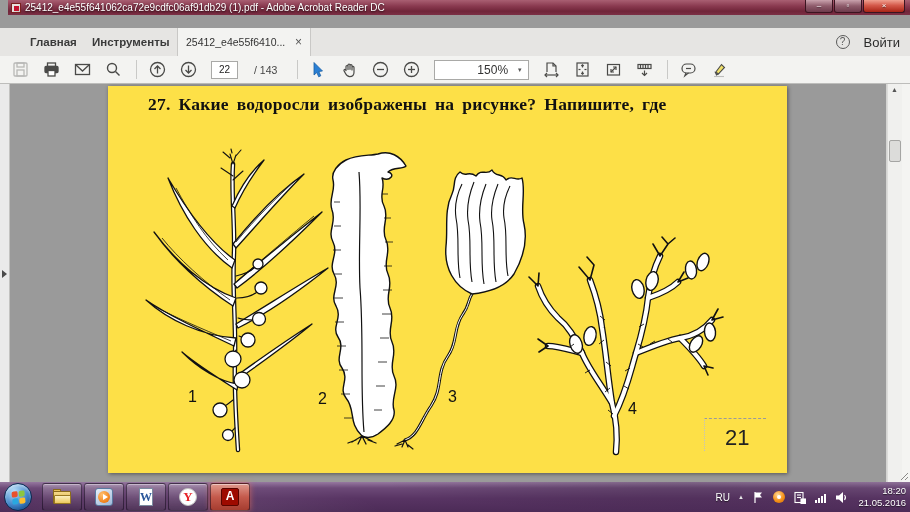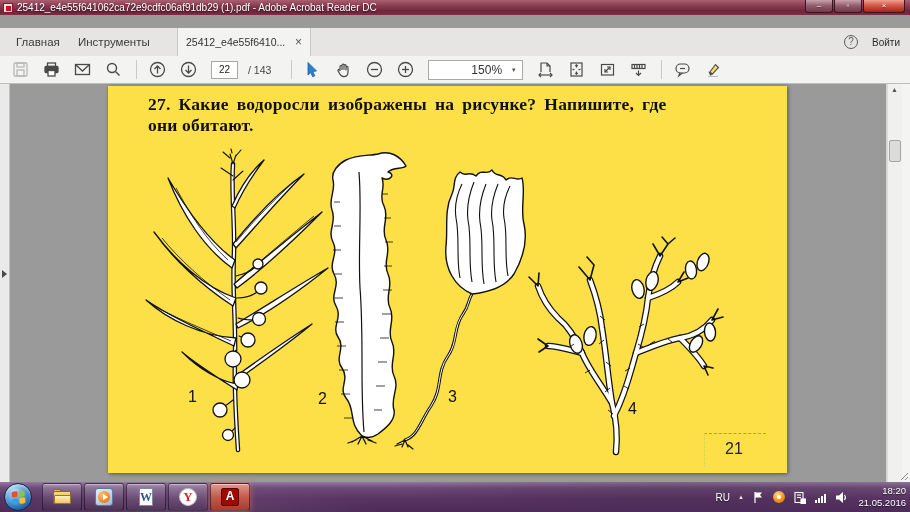--- a/index.html
+++ b/index.html
@@ -1,80 +1,80 @@
 <!DOCTYPE html>
 <html><head>
 <meta charset="utf-8">
 <style>
   * { margin:0; padding:0; box-sizing:border-box; }
   body { font-family:"Liberation Sans", sans-serif; background:#000; }
   .window { position:relative; width:910px; height:512px; overflow:hidden; background:#9a9a9a; }
 
   
-  .titlebar { position:absolute; top:0; left:0; right:0; height:15px;
+  .titlebar { position:absolute; top:0; left:8px; right:0; height:15px;
     background:linear-gradient(180deg,#a95f72 0%,#8a3a50 40%,#702539 75%,#7c3046 100%);
     display:flex; align-items:center; padding-left:3px; }
   .titlebar .appicon { width:10px; height:10px; background:linear-gradient(135deg,#e8e2e0 45%,#c8c2c0); border:1px solid #7a2020; position:relative; margin-right:4px; }
   .titlebar .appicon::after { content:""; position:absolute; left:2px; top:2px; width:5px; height:5px; background:#c41230; }
   .titlebar .title { color:#fff; font-size:10px; line-height:15px; text-shadow:0 1px 2px rgba(0,0,0,.7); white-space:nowrap; }
   .winbtns { position:absolute; right:5px; top:0; display:flex; }
   .winbtn { width:28px; height:13px; border:1px solid #3a1420; border-top:none; border-radius:0 0 3px 3px;
     background:linear-gradient(180deg,#c9a2ad,#8e5b6b 50%,#6d3a4c); margin-left:1px;
     color:#fff; font-size:8px; line-height:11px; text-align:center; text-shadow:0 1px 1px rgba(0,0,0,.6); }
   .winbtn.close { width:42px; background:linear-gradient(180deg,#f0a090,#d4594a 45%,#a92315); }
 
   
   .menubar { position:absolute; top:15px; left:0; right:0; height:13px; background:#f4f2f5; border-bottom:1px solid #e0dde2;
     display:flex; align-items:center; padding-left:8px; gap:16px; }
   .menubar span { font-size:10.5px; color:#1a1a1a; line-height:13px; }
 
   
   .tabbar { position:absolute; top:28px; left:0; right:0; height:28px; background:#e6e5e3; }
-  .tab-plain { position:absolute; top:0; height:40px; line-height:28px; font-size:11.5px; color:#3a3a3a; padding:0 16px; }
+  .tab-plain { position:absolute; top:0; height:40px; line-height:28px; font-size:11.5px; color:#3a3a3a; padding:0 30px;font-weight:bold; }
   .tab-home { left:0; }
   .tab-tools { left:62px; }
   .tab-doc { position:absolute; left:158px; top:0; width:134px; height:28px; background:#f3f3f1;
     border-left:1px solid #c9c8c6; border-right:1px solid #c9c8c6;
     display:flex; align-items:center; padding:0 8px;margin-left:19px; }
   .tab-doc .doclabel { font-size:10.5px; color:#333; white-space:nowrap; overflow:hidden; flex:1; }
   .tab-doc .tabclose { font-size:12px; color:#555; margin-left:4px; line-height:12px; }
   .tab-right { position:absolute; right:10px; top:0; height:28px; display:flex; align-items:center; gap:14px; }
   .helpcircle { width:14px; height:14px; border:1px solid #5a5a5a; border-radius:50%; color:#5a5a5a;
     font-size:10px; line-height:12px; text-align:center; }
-  .signin { font-size:10px; color:#2a2a2a; }
+  .signin { font-size:13px; color:#2a2a2a; }
 
   
   .toolbar { position:absolute; top:56px; left:0; right:0; height:28px; background:#f3f3f1; border-bottom:1px solid #bdbdbb;
     display:flex; align-items:center; padding-left:12px; }
   .tbi { width:17px; height:17px; margin-right:14px; flex:none; }
   .tbi svg { display:block; }
   .tsep { width:1px; height:19px; background:#c9c9c7; margin:0 12px 0 0; flex:none; }
   .pageinput { width:27px; height:18px; border:1px solid #a9a9a7; background:#fff; font-size:10px; text-align:center;
-    color:#222; margin-right:10px; flex:none; font-family:"Liberation Sans",sans-serif; }
+    color:#222; margin-right:16px; flex:none; font-family:"Liberation Sans",sans-serif; }
   .pagetotal { font-size:10.5px; color:#444; margin-right:20px; white-space:nowrap; }
   .zoomsel { height:20px; border:1px solid #a9a9a7; background:#fff; display:flex; align-items:center; padding:0 6px;
     margin-right:14px; gap:10px; flex:none; }
   .zoomsel .zv { font-size:12px; color:#333;margin-left:36px; }
   .zoomsel .caret { font-size:7px; color:#555; }
 
   
   .docarea { position:absolute; top:84px; left:0; right:0; bottom:30px; background:#9a9a9a; }
   .navstrip { position:absolute; left:0; top:0; bottom:0; width:10px; background:#eaeaea; border-right:1px solid #c2c2c0; }
   .navexpand { position:absolute; left:2px; top:186px; width:0; height:0;
     border-left:5px solid #4a4a4a; border-top:4px solid transparent; border-bottom:4px solid transparent; }
   .page { position:absolute; left:108px; top:2px; width:679px; height:387px; background:#fde047;
     box-shadow:1px 1px 4px rgba(0,0,0,.45); }
   .question { position:absolute; left:40px; top:8px; width:648px; font-family:"Liberation Serif", serif;
     font-weight:bold; font-size:17.5px; line-height:21px; color:#111; letter-spacing:.2px; }
   .question .l1 { display:block; word-spacing:3.5px; }
   .question .l2 { display:block; }
   .figure { position:absolute; left:30px; top:62px; }
-  .pagenum { position:absolute; left:596px; top:347px; width:62px; height:33px;
+  .pagenum { position:absolute; left:596px; top:332px; width:62px; height:33px;
     border-top:1px dashed #9a9a9a; border-left:1px dotted #c0c0c0;
-    font-size:16px; color:#222; padding:6px 0 0 20px; }
+    font-size:22px; color:#222; padding:6px 0 0 20px; }
   .scrollgutter { position:absolute; right:0; top:0; bottom:0; width:24px; background:#f4f4f2; border-left:1px solid #d4d4d2; }
   .scrolltrack { position:absolute; right:8px; top:0; bottom:0; width:15px; background:#f0f0ee; border-left:1px solid #dcdcda; }
   .scrollup { position:absolute; top:2px; left:3px; font-size:7px; color:#555; }
   .scrollthumb { position:absolute; top:56px; left:1px; width:12px; height:22px; background:#dcdcda;
     border:1px solid #a5a5a3; border-radius:2px; }
   .resizegrip { position:absolute; right:1px; bottom:1px; }
 
   
   .taskbar { position:absolute; left:0; right:0; bottom:0; height:30px;
     background:linear-gradient(180deg,#9678a0 0%,#6d4a78 20%,#583463 55%,#4c2b57 100%); }
@@ -310,21 +310,20 @@
       </span>
   </div>
 
   <div class="docarea">
     <div class="navstrip"></div>
     <div class="navexpand"></div>
 
     <div class="page">
       <div class="question">
         <span class="l1">27. Какие водоросли изображены на рисунке? Напишите, где</span>
-        <span class="l2">они обитают.</span>
       </div>
 
       <svg class="figure" width="590" height="312" viewBox="0 0 590 312">
 
         <g>
           <g stroke="#111" stroke-width="4.5" fill="none" stroke-linecap="round">
             <path d="M100,302 C98,272 96,240 97,210 C98,175 94,140 96,105 C97,75 93,45 95,16"></path>
           </g>
           <g stroke="#fff" stroke-width="2" fill="none" stroke-linecap="round">
             <path d="M100,302 C98,272 96,240 97,210 C98,175 94,140 96,105 C97,75 93,45 95,16"></path>

